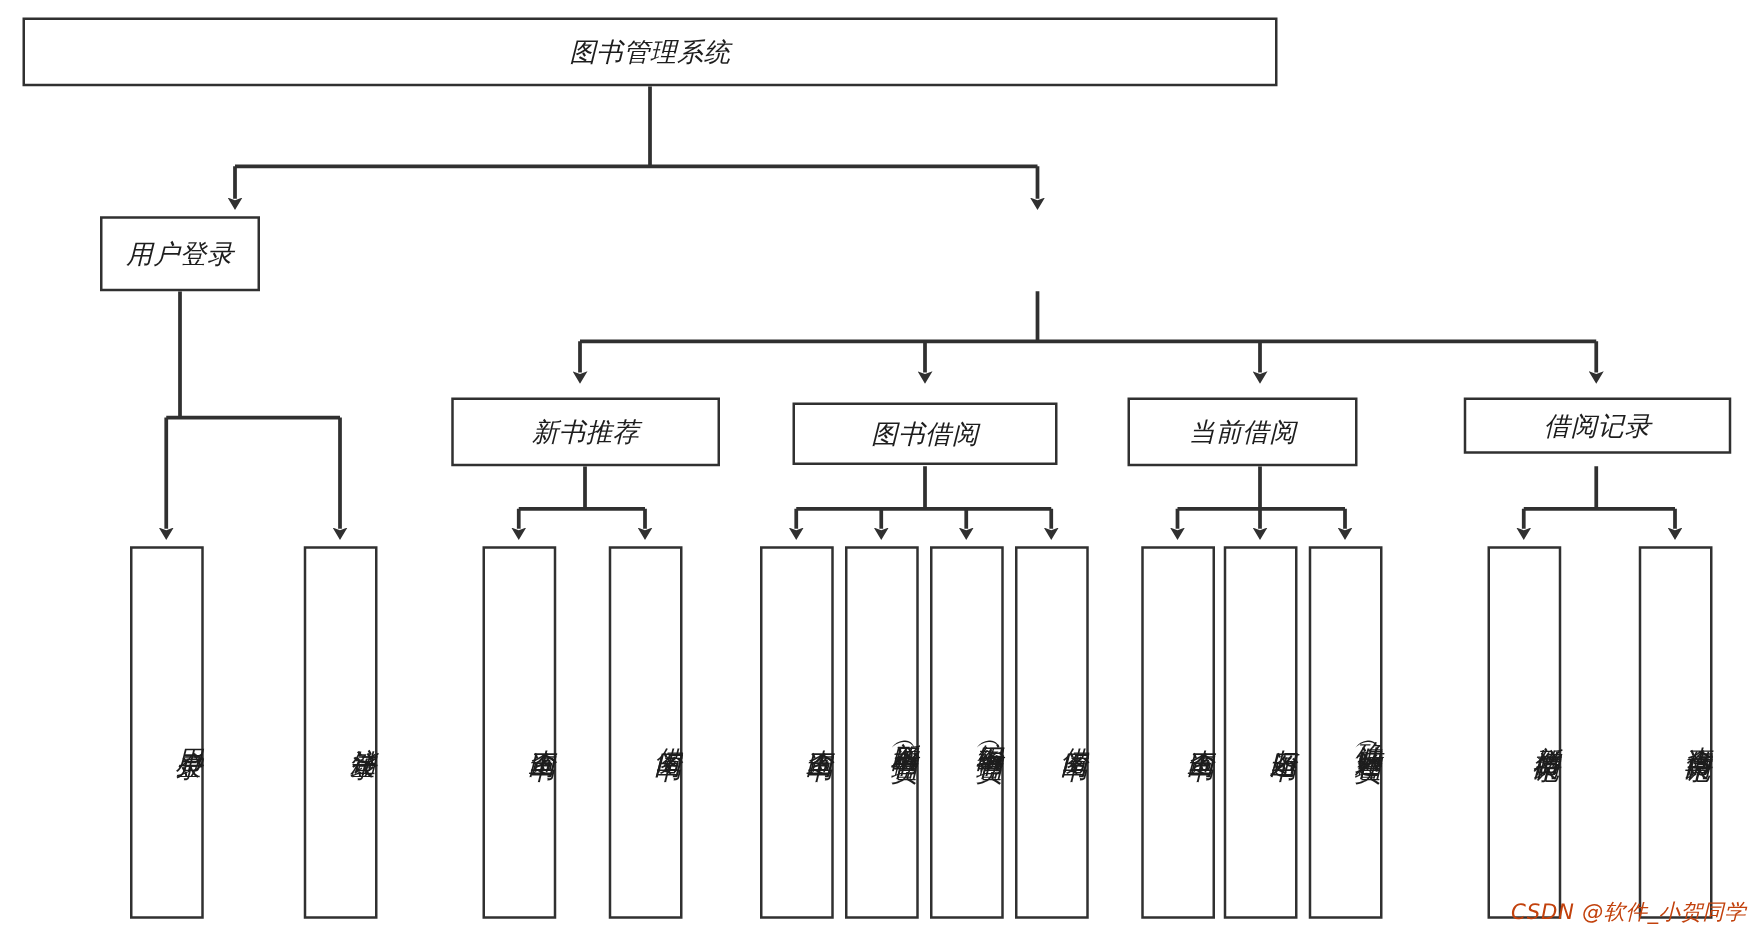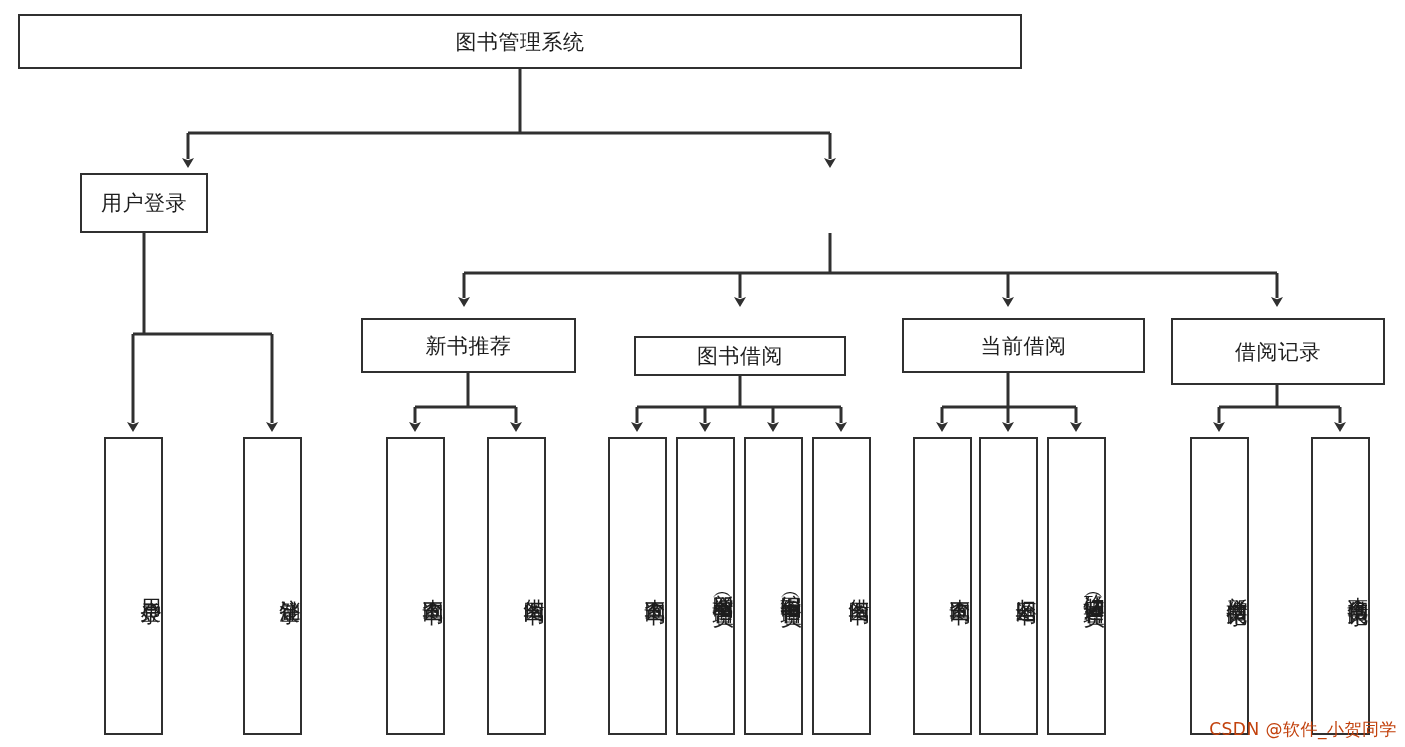--- a/index.html
+++ b/index.html
@@ -7,20 +7,21 @@
     padding: 0;
     background: #ffffff;
     font-family: "DejaVu Sans", "Liberation Sans", sans-serif;
   }
   #stage {
     position: relative;
     width: 1405px;
     height: 747px;
     background: #ffffff;
     overflow: hidden;
+    font-style: italic;
   }
   svg#edges {
     position: absolute;
     left: 0;
     top: 0;
     width: 1405px;
     height: 747px;
     pointer-events: none;
   }
   .node {
@@ -128,27 +129,27 @@
     <span>图书管理系统</span>
   </div>
 
   <div class="node h" style="left:80px; top:173px; width:128px; height:60px;">
     <span>用户登录</span>
   </div>
 
   <div class="node h" style="left:361px; top:318px; width:215px; height:55px;">
     <span>新书推荐</span>
   </div>
-  <div class="node h" style="left:634px; top:336px; width:212px; height:40px;">
+  <div class="node h" style="left:634px; top:322px; width:212px; height:50px;">
     <span>图书借阅</span>
   </div>
-  <div class="node h" style="left:902px; top:318px; width:243px; height:55px;">
+  <div class="node h" style="left:902px; top:318px; width:184px; height:55px;">
     <span>当前借阅</span>
   </div>
-  <div class="node h" style="left:1171px; top:318px; width:214px; height:67px;">
+  <div class="node h" style="left:1171px; top:318px; width:214px; height:45px;">
     <span>借阅记录</span>
   </div>
 
   <div class="node v" style="left:104px; top:437px; width:59px; height:298px;">
     <span class="txt">用户登录</span>
   </div>
   <div class="node v" style="left:243px; top:437px; width:59px; height:298px;">
     <span class="txt">注销登录</span>
   </div>
 

